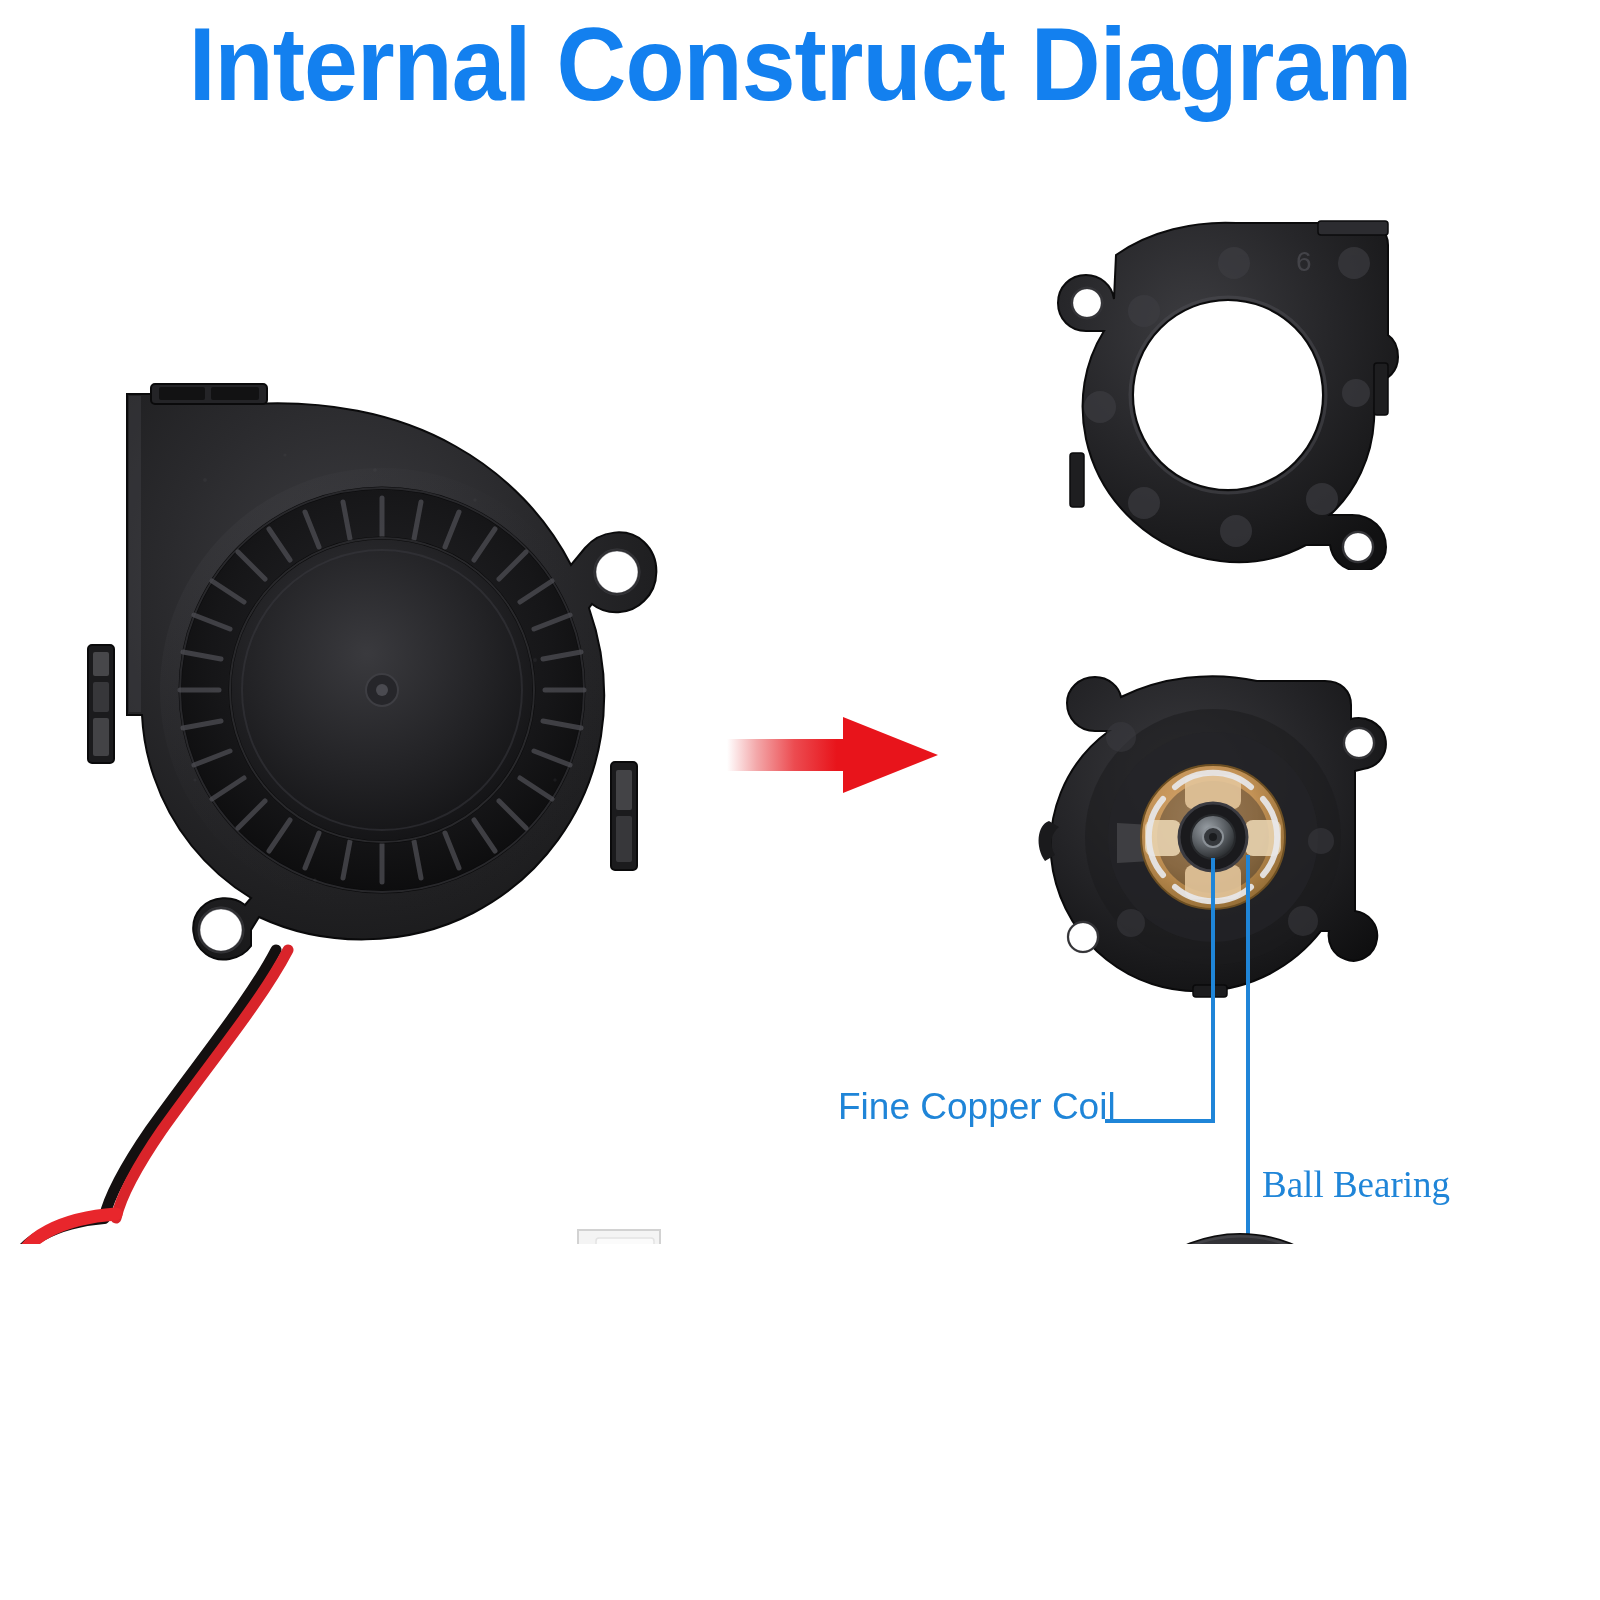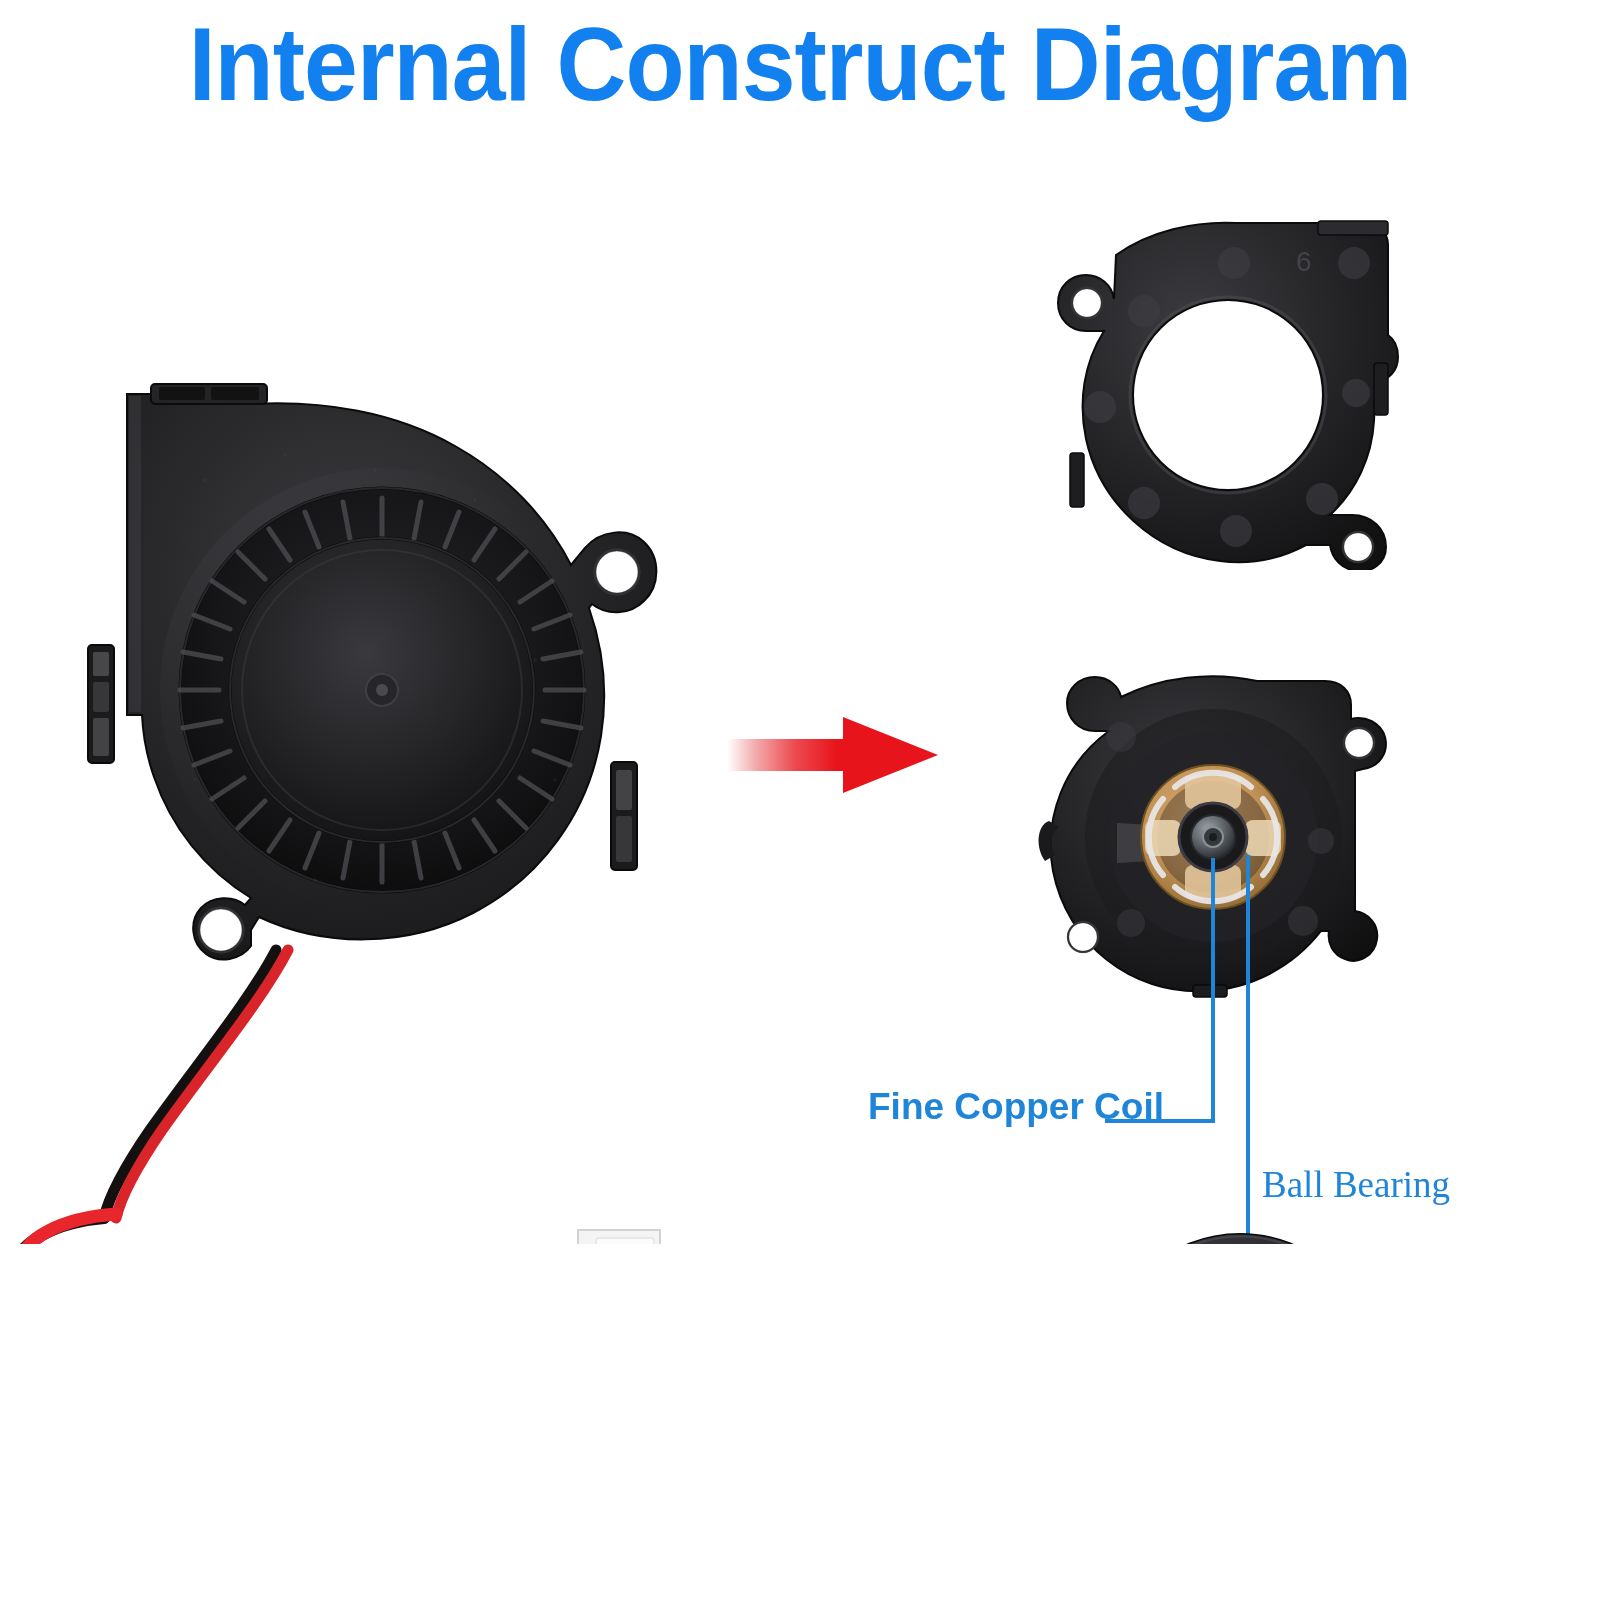--- a/index.html
+++ b/index.html
@@ -113,23 +113,22 @@
   }
   #leader-bearing-vert {
     left: 1246px;
     top: 855px;
     width: 4px;
     height: 520px;
   }
 
   
   #label-coil {
-    left: 868px;
+    left: 838px;
     top: 1087px;
-    font-weight: bold;
   }
   #label-bearing {
     left: 1262px;
     top: 1165px;
     font-family: Liberation Serif, serif;
   }
 </style>
 </head>
 <body>
 

